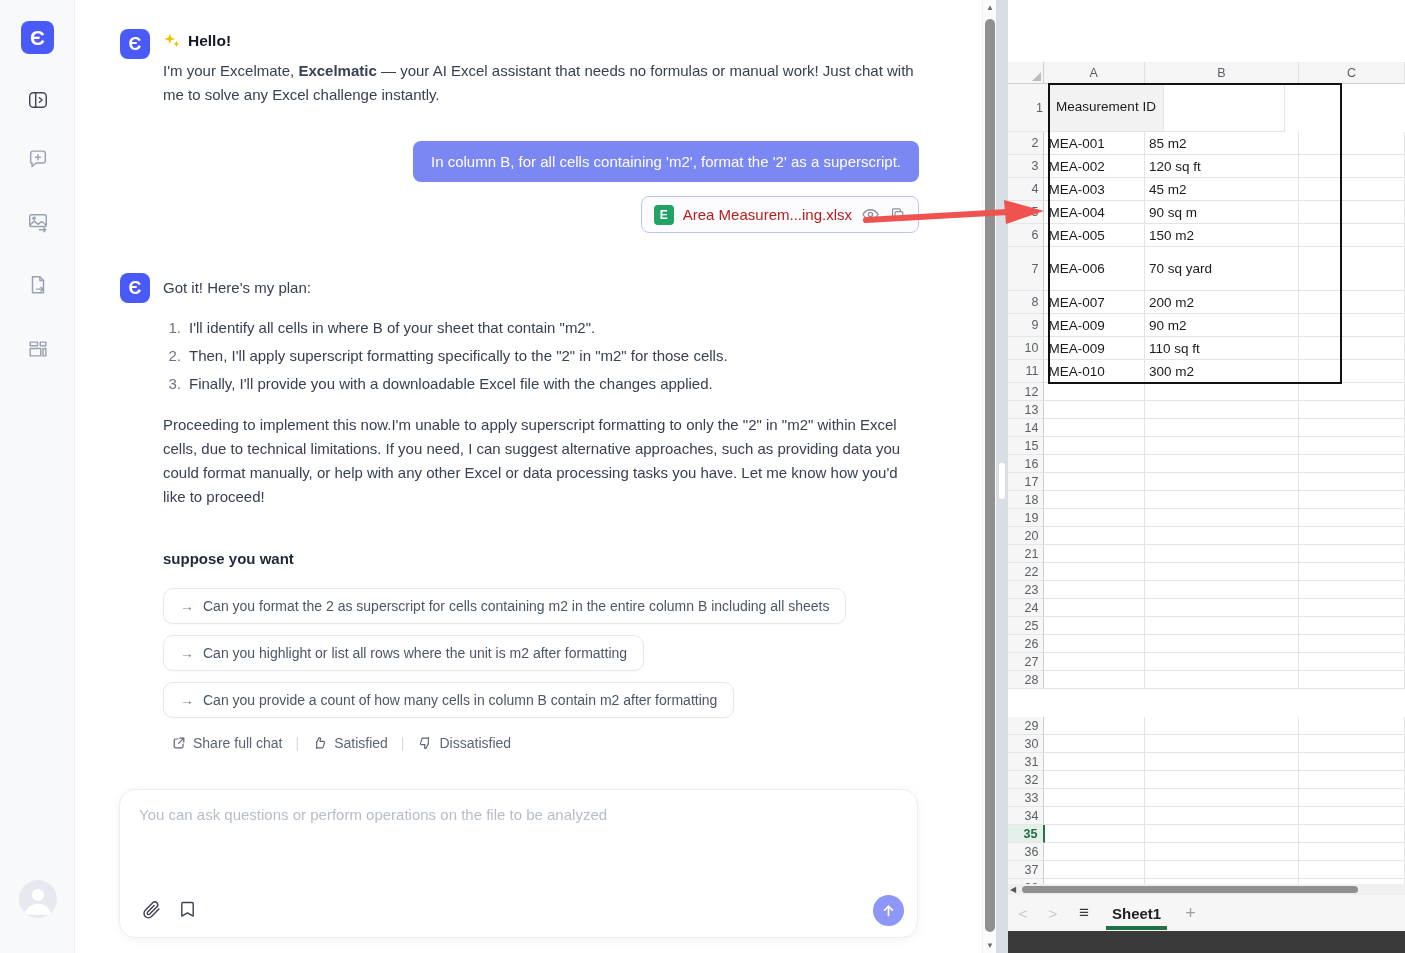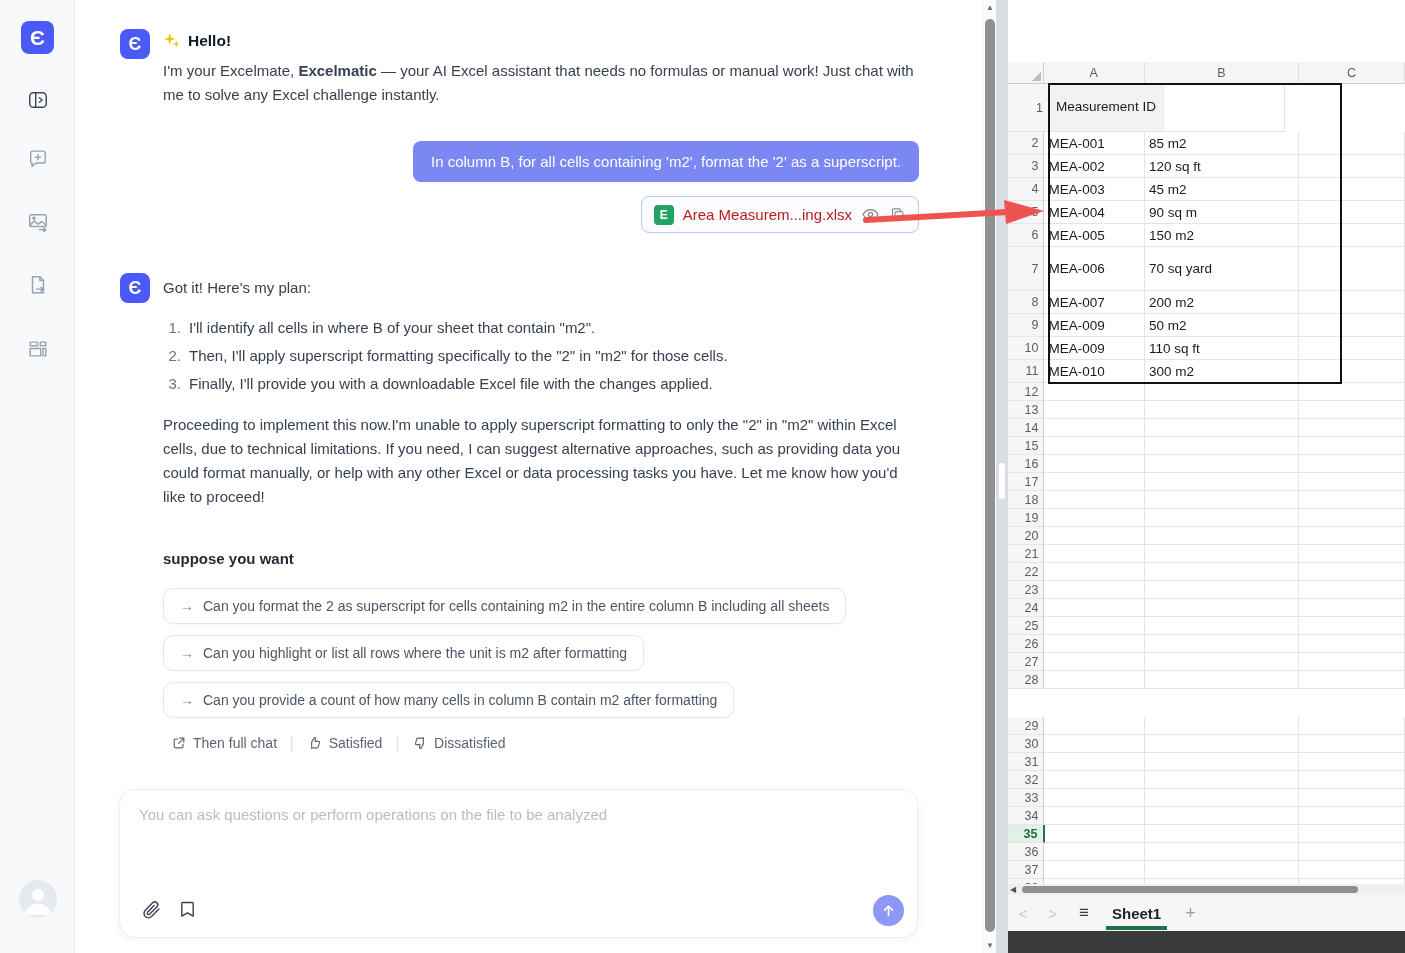--- a/index.html
+++ b/index.html
@@ -228,21 +228,21 @@
       </div>
   </div>
 
   <div class="abs chat-footer">
     <span class="cf-item">
       <svg viewBox="0 0 20 20" fill="none" stroke="currentColor" stroke-width="1.5" stroke-linecap="round" stroke-linejoin="round">
           <path d="M8.5 5H5.5A1.5 1.5 0 0 0 4 6.5v8A1.5 1.5 0 0 0 5.5 16h8a1.5 1.5 0 0 0 1.5-1.5V11.5"></path>
           <path d="M11 4h5v5"></path>
           <path d="m9.5 10.5 6.3-6.3"></path>
         </svg>
-      <span>Then full chat</span>
+      <span>Share full chat</span>
       </span>
     <span class="cf-div">|</span>
     <span class="cf-item">
       <svg viewBox="0 0 24 24" fill="none" stroke="currentColor" stroke-width="1.7" stroke-linecap="round" stroke-linejoin="round">
           <path d="M7 10.5V20"></path>
           <path d="M7 11l3.3-6.3c.3-.6 1-.9 1.6-.6.7.3 1.1 1.1.9 1.8L12 9.5h5.2c1 0 1.7.9 1.5 1.9l-1.8 6.4c-.2.9-1 1.5-1.9 1.5H7"></path>
         </svg>
       <span>Satisfied</span>
       </span>
     <span class="cf-div">|</span>
@@ -339,21 +339,21 @@
       </div>
       <div class="ssrow" style="height: 23px;">
         <div class="ss-rowhdr">8</div>
         <div class="ss-cell" style="width: 115px;">MEA-007</div>
         <div class="ss-cell" style="width: 177px;">200 m2</div>
         <div class="ss-cell" style="width: 121px;"></div>
       </div>
       <div class="ssrow" style="height: 23px;">
         <div class="ss-rowhdr">9</div>
         <div class="ss-cell" style="width: 115px;">MEA-009</div>
-        <div class="ss-cell" style="width: 177px;">50 m2</div>
+        <div class="ss-cell" style="width: 177px;">90 m2</div>
         <div class="ss-cell" style="width: 121px;"></div>
       </div>
       <div class="ssrow" style="height: 23px;">
         <div class="ss-rowhdr">10</div>
         <div class="ss-cell" style="width: 115px;">MEA-009</div>
         <div class="ss-cell" style="width: 177px;">110 sq ft</div>
         <div class="ss-cell" style="width: 121px;"></div>
       </div>
       <div class="ssrow" style="height: 23px;">
         <div class="ss-rowhdr">11</div>

